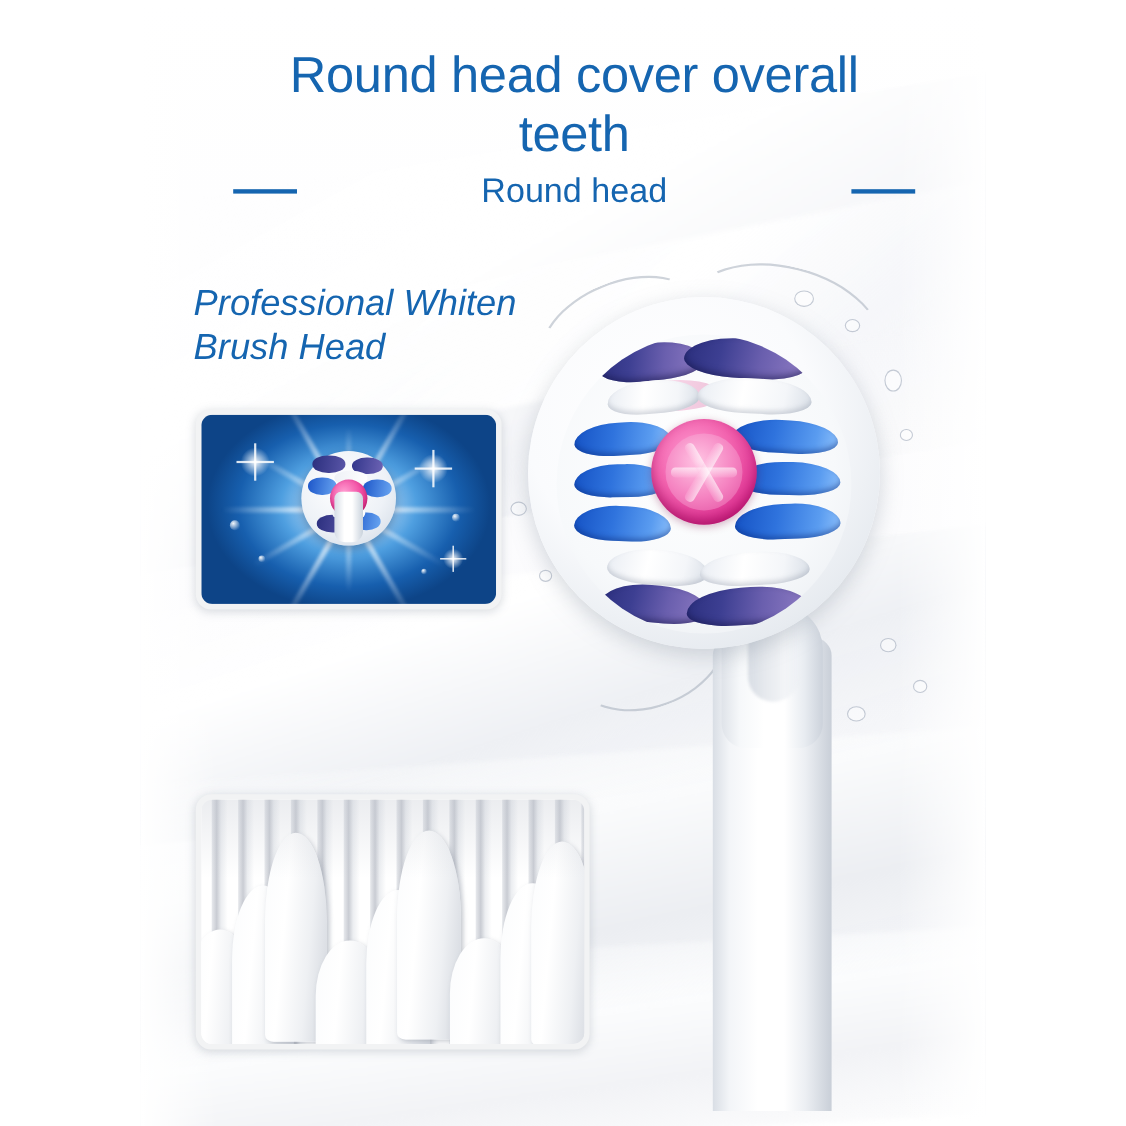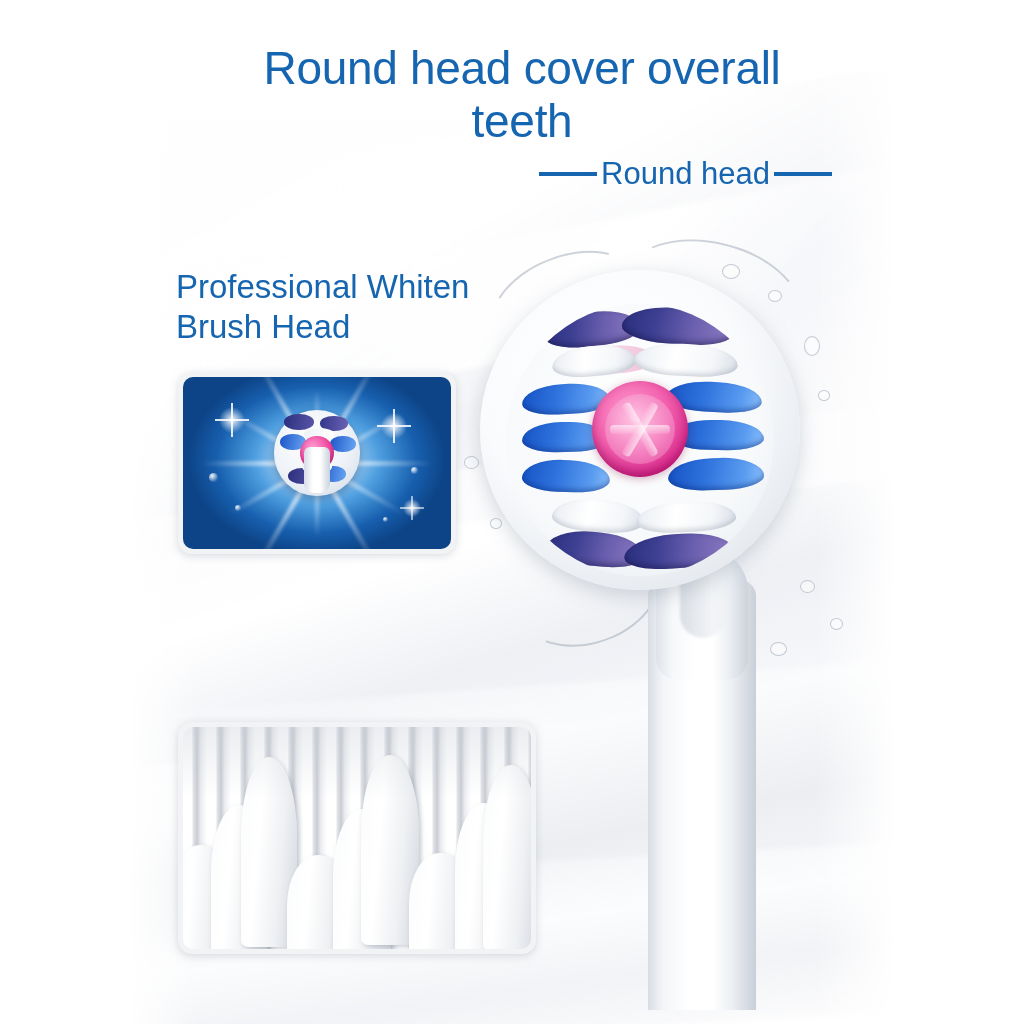--- a/index.html
+++ b/index.html
@@ -102,22 +102,22 @@
     line-height: 1.16;
     letter-spacing: -0.3px;
   }
   .subhead-row {
     position: absolute;
     left: 212px;
     top: 156px;
     width: 620px;
     display: flex;
     align-items: center;
-    justify-content: flex-end;
-    gap: 4px;
+    justify-content: space-between;
+    gap: 20px;
   }
   .subhead-rule {
     width: 58px;
     height: 4px;
     background: #1565b0;
   }
   .subhead-text {
     color: #1565b0;
     font-size: 31px;
     font-weight: 400;
@@ -126,21 +126,21 @@
 
   
   .feat-title {
     position: absolute;
     color: #1565b0;
     font-size: 33px;
     font-weight: 400;
     line-height: 1.22;
     white-space: pre-line;
   }
-  #feat1-title { left: 176px; top: 267px; }
+  #feat1-title { left: 176px; top: 255px; font-style: italic; }
   #feat2-title { left: 176px; top: 641px; }
   .feat-sub {
     position: absolute;
     left: 182px;
     top: 686px;
     color: #2580d8;
     font-size: 26px;
     font-weight: 400;
   }
 

